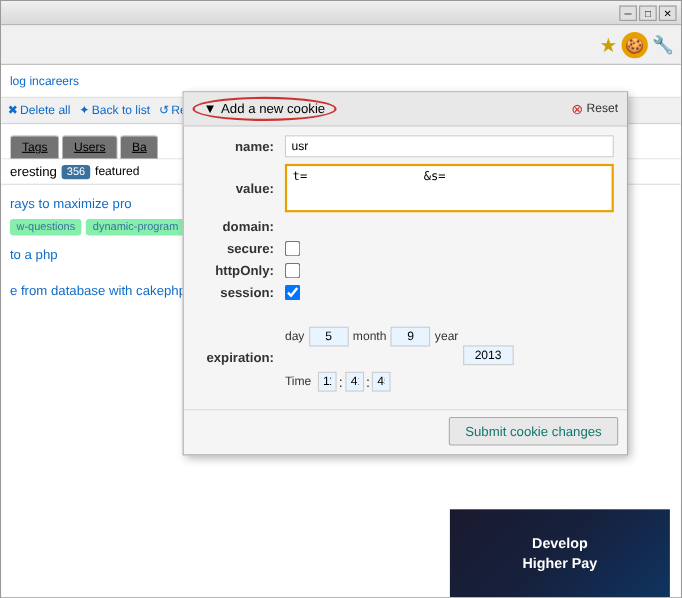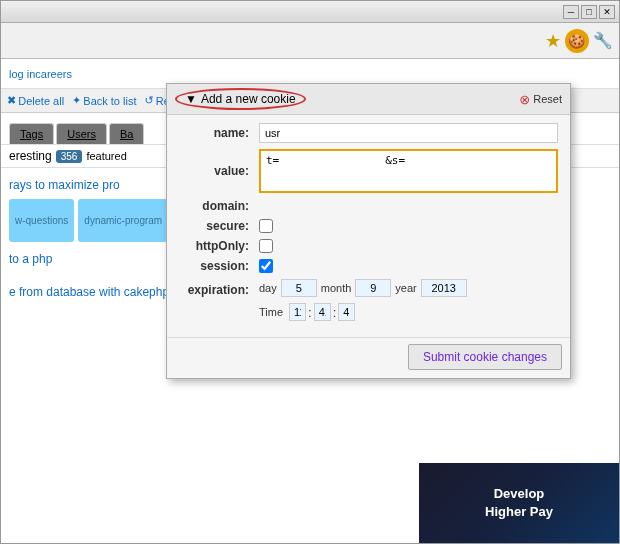--- a/index.html
+++ b/index.html
@@ -203,23 +203,23 @@
       display: block;
     }
 
     .so-tags {
       display: flex;
       gap: 4px;
       margin-top: 4px;
     }
 
     .so-tag {
-      background: #7dd3fc;
+      background: #86efac;
       color: #39739d;
-      padding: 16px 6px;
+      padding: 2px 6px;
       border-radius: 3px;
       font-size: 10px;
     }
 
     
     .cookie-panel {
       position: absolute;
       top: 24px;
       left: 165px;
       width: 405px;
@@ -379,35 +379,35 @@
       padding: 6px 8px 8px 8px;
       border-top: 1px solid #ddd;
     }
 
     .submit-btn {
       background: #e8e8e8;
       border: 1px solid #aaa;
       padding: 5px 14px;
       font-size: 12px;
       cursor: pointer;
-      color: #6d28d9;
+      color: #0f766e;
       border-radius: 2px;
     }
 
     
     .so-bottom {
       margin-top: 2px;
       padding: 4px 8px;
     }
 
     
     .ad-area {
       position: absolute;
       bottom: 0;
-      right: 0;
+      right: 10px;
       width: 200px;
       height: 80px;
       background: linear-gradient(135deg, #1a1a2e 0%, #16213e 50%, #0f3460 100%);
       display: flex;
       align-items: center;
       justify-content: center;
       color: #fff;
       text-align: center;
       font-size: 13px;
       font-weight: bold;
@@ -534,21 +534,21 @@
           </div>
 
           <div class="expiration-row">
             <span class="exp-label">expiration:</span>
             <div class="exp-fields">
               <span class="exp-text">day</span>
               <input class="exp-input" type="text" value="5" style="">
               <span class="exp-text">month</span>
               <input class="exp-input" type="text" value="9" style="">
               <span class="exp-text">year</span>
-              <input class="exp-input" type="text" value="2013" style="width: 46px;">
+              <input class="exp-input" type="text" value="2013" style="width: 46px; margin-top: 35px;">
             </div>
           </div>
 
           <div class="time-row">
             <span class="time-label">Time</span>
             <input class="time-input" type="text" value="11" style="">
             <span class="time-sep">:</span>
             <input class="time-input" type="text" value="41" style="">
             <span class="time-sep">:</span>
             <input class="time-input" type="text" value="45" style="">

